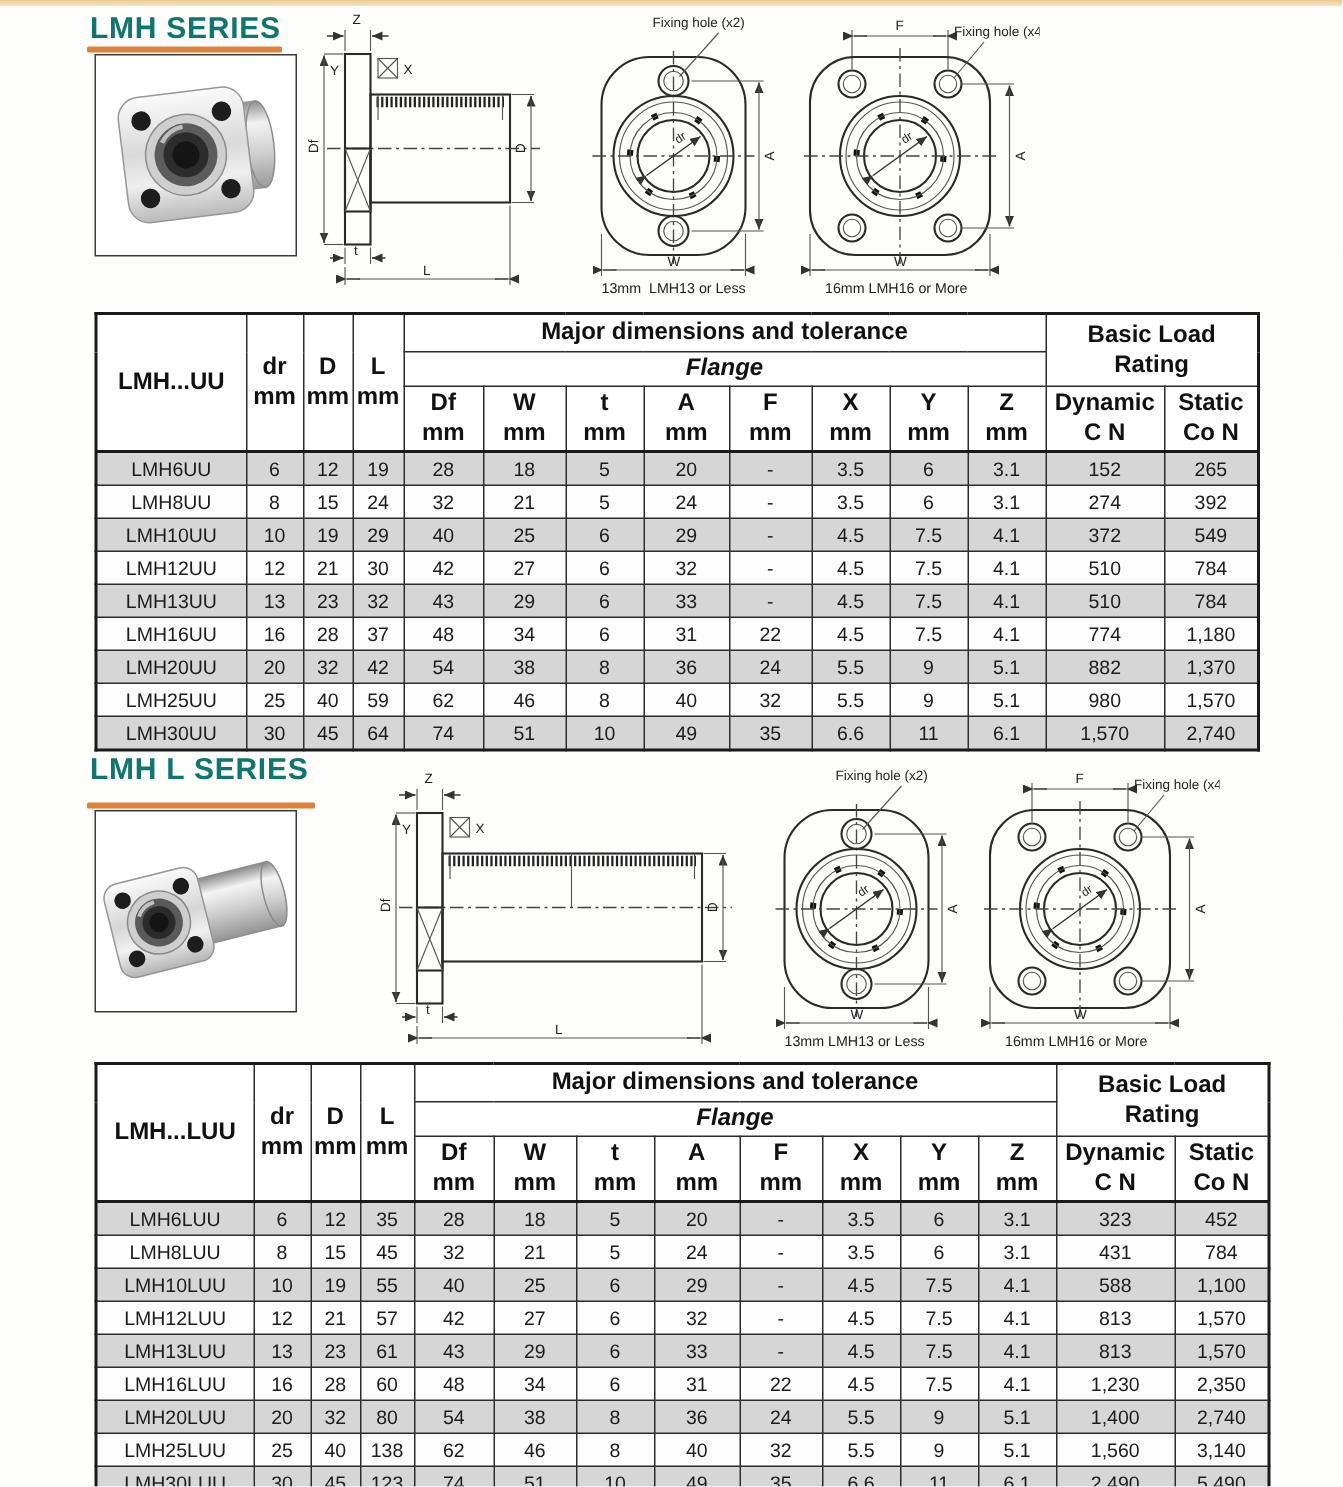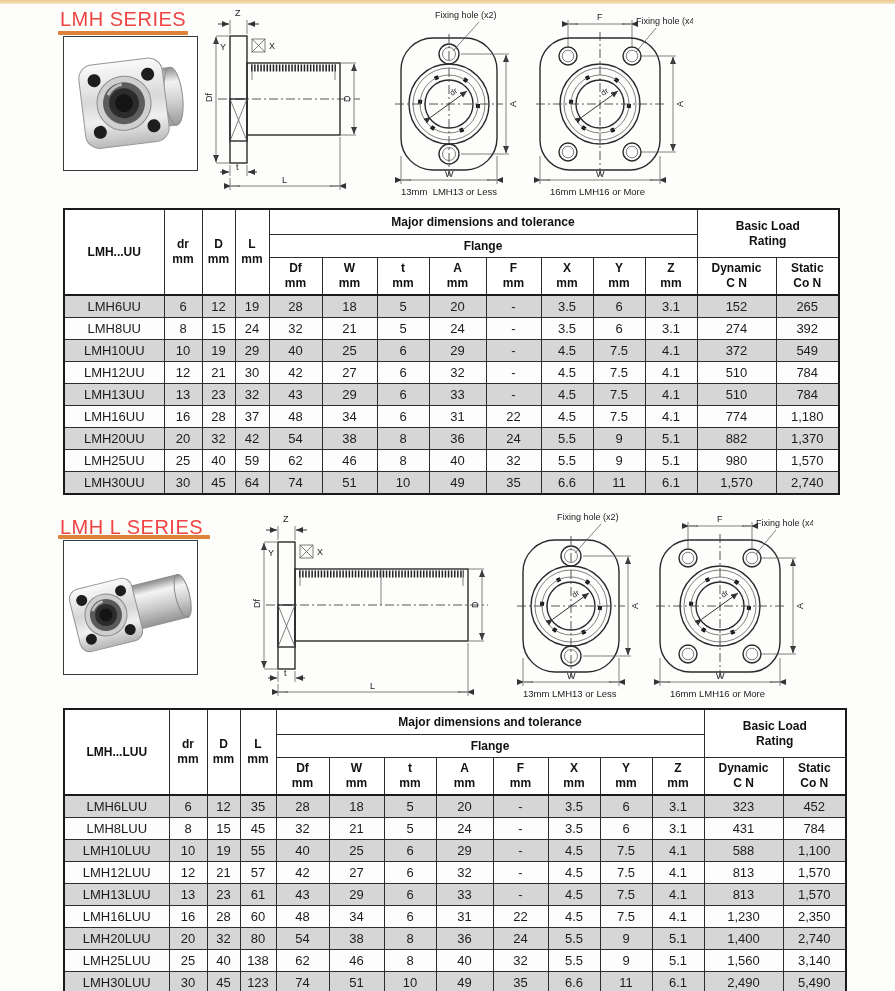--- a/index.html
+++ b/index.html
@@ -1,39 +1,39 @@
 <!DOCTYPE html>
 <html><head>
 <meta charset="utf-8">
 <style>
   html,body{margin:0;padding:0;background:#ffffff;}
   #page{position:relative;width:895px;height:991px;background:#fdfdfc;overflow:hidden;
         font-family:"Liberation Sans","DejaVu Sans",sans-serif;color:#111;}
   #top-strip{position:absolute;left:0;top:0;width:895px;height:4px;
              background:linear-gradient(#e9c88f,#f5e6c2);}
-  .section-title{position:absolute;font-size:20px;font-weight:normal;letter-spacing:.5px;color:#ef4444;}
+  .section-title{position:absolute;font-size:20px;font-weight:bold;letter-spacing:.5px;color:#0f766e;}
   .accent-bar{position:absolute;height:4px;background:#e0813a;border-radius:1px;}
   .photo-box{position:absolute;width:133px;height:133px;border:1px solid #3a3a3a;background:#fff;}
   .drawing{position:absolute;}
   .drawing text{fill:#222;font-family:"Liberation Sans","DejaVu Sans",sans-serif;}
   .dim{stroke:#333;stroke-width:1;fill:none;}
   .thin{stroke:#555;stroke-width:.75;fill:none;}
   .outline{stroke:#2a2a2a;stroke-width:1.4;fill:none;}
   .axis{stroke:#444;stroke-width:.9;fill:none;stroke-dasharray:9 3 2 3;}
   .spec-table{position:absolute;border-collapse:collapse;table-layout:fixed;background:#fff;}
   .spec-table th,.spec-table td{border:1px solid #2c2c2c;text-align:center;vertical-align:middle;
       font-family:"Liberation Sans","DejaVu Sans",sans-serif;}
   .spec-table{border:2px solid #1a1a1a;}
-  .spec-table th{font-size:12px;font-weight:bold;white-space:pre-line;line-height:1.25;background:#fff;padding:1px 0;}
+  .spec-table th{font-size:16px;font-weight:bold;white-space:pre-line;line-height:1.25;background:#fff;padding:1px 0;}
   .spec-table td{font-size:13px;height:19px;padding:1px 2px;color:#1c1c1c;}
   .spec-table thead{border-bottom:2px solid #1a1a1a;}
   .spec-table tbody tr:nth-child(odd){background:#d6d6d6;}
   .spec-table tbody tr:nth-child(even){background:#fdfdfd;}
   tr.h1 th{height:22px;}
-  tr.h2 th{height:20px;}
+  tr.h2 th{height:20px;font-style:italic;}
   tr.h3 th{height:34px;}
 </style>
 </head>
 <body>
 
 <div id="page">
   <div id="top-strip"></div>
 
   <div class="section-title" style="left:60px;top:8px;">LMH SERIES</div>
   <div class="accent-bar" style="left:58px;top:31px;width:130px;"></div>
@@ -417,21 +417,21 @@
           <td>35</td>
           <td>6.6</td>
           <td>11</td>
           <td>6.1</td>
           <td>1,570</td>
           <td>2,740</td>
         </tr>
       </tbody>
   </table>
 
-  <div class="section-title" style="left:60px;top:516px;">LMH L SERIES</div>
+  <div class="section-title" style="left:60px;top:502px;">LMH L SERIES</div>
   <div class="accent-bar" style="left:58px;top:535px;width:152px;"></div>
 
   <div class="photo-box" style="left:63px;top:540px;">
     <svg width="131" height="131" viewBox="0 0 131 131">
       <defs>
         <linearGradient id="met3" x1="0" y1="0" x2="0" y2="1">
           <stop offset="0" stop-color="#fafafa"></stop>
             <stop offset=".45" stop-color="#d6d6d6"></stop>
           <stop offset=".7" stop-color="#f0f0f0"></stop>
             <stop offset="1" stop-color="#b5b5b5"></stop>

